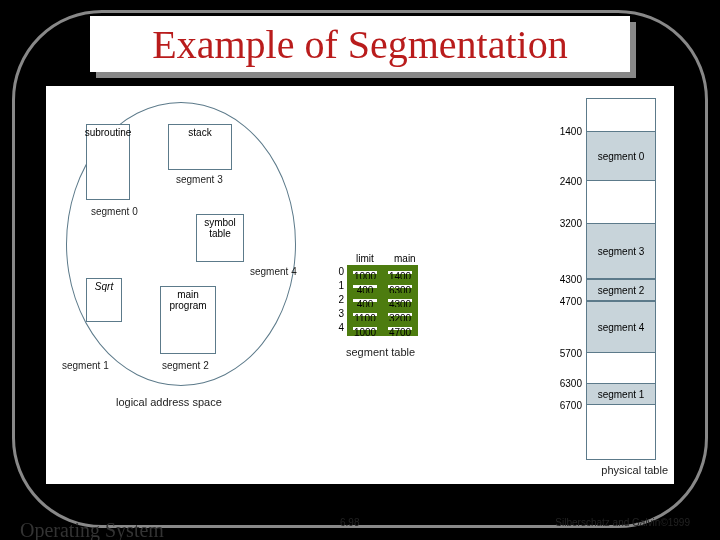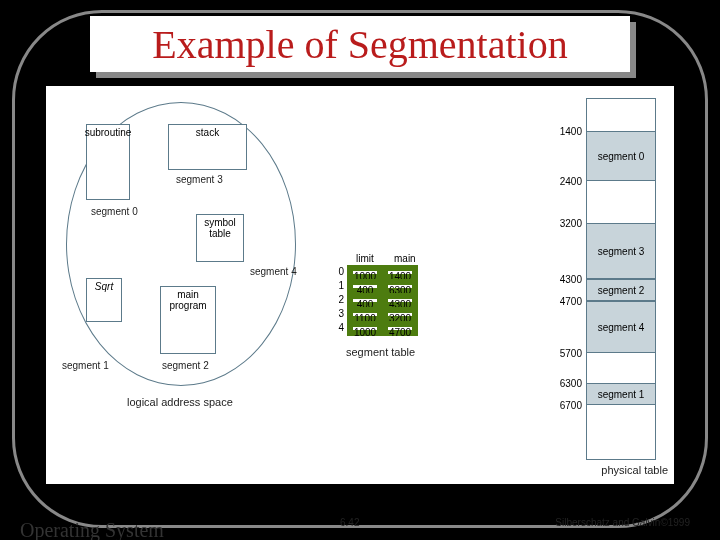--- a/index.html
+++ b/index.html
@@ -18,36 +18,36 @@
   .oval { position: absolute; top: 16px; left: 20px; width: 230px; height: 284px; border: 1px solid #5c7a8a; border-radius: 50%; }
   
   .seg-box { position: absolute; background: #fff; border: 1px solid #5c7a8a; font-size: 10px; text-align: center; display: flex; align-items: flex-start; justify-content: center; padding-top: 2px; }
   .seg-label { position: absolute; font-size: 10px; color: #222; }
   
   
   .b-sub { top: 38px; left: 40px; width: 44px; height: 76px; }
   .l-seg0 { top: 120px; left: 45px; }
   
   
-  .b-stack { top: 38px; left: 122px; width: 79px; height: 46px; }
+  .b-stack { top: 38px; left: 122px; width: 64px; height: 46px; }
   .l-seg3 { top: 88px; left: 130px; }
   
   
   .b-sym { top: 128px; left: 150px; width: 48px; height: 48px; line-height: 1.1; }
   .l-seg4 { top: 180px; left: 204px; }
   
   
   .b-sqrt { top: 192px; left: 40px; width: 36px; height: 44px; font-style: italic; }
   .l-seg1 { top: 274px; left: 16px; }
   
   
   .b-main { top: 200px; left: 114px; width: 56px; height: 68px; line-height: 1.1; }
   .l-seg2 { top: 274px; left: 116px; }
   
-  .l-las { top: 310px; left: 70px; font-size: 11px; margin-left: 11px; }
+  .l-las { top: 310px; left: 70px; font-size: 11px; }
   
   
   .st-wrap { position: absolute; top: 170px; left: 288px; }
   .st-head { font-size: 10px; position: absolute; }
   .h-limit { top: -3px; left: 22px; }
   .h-base { top: -3px; left: 60px; }
   .st-row { display: flex; font-size: 10px; height: 14px; }
   .st-row .idx { width: 14px; text-align: right; padding-right: 4px; }
   .st-row .cell { width: 36px; border: 6px solid #4d7c0f; text-align: center; margin-left: -1px; margin-top: -1px; background: #fff; }
   .st-rows { position: absolute; top: 10px; left: 0; }
@@ -141,14 +141,14 @@
   <div class="pm-addr" style="top:132px;">3200</div>
   <div class="pm-addr" style="top:188px;">4300</div>
   <div class="pm-addr" style="top:210px;">4700</div>
   <div class="pm-addr" style="top:262px;">5700</div>
   <div class="pm-addr" style="top:292px;">6300</div>
   <div class="pm-addr" style="top:314px;">6700</div>
   <div class="seg-label l-pm">physical table</div>
 </div>
 
 <div class="footer-left">Operating System</div>
-<div class="footer-mid">6.42</div>
+<div class="footer-mid">6.98</div>
 <div class="footer-right">Silberschatz and Galvin©1999</div>
 
 </body></html>

